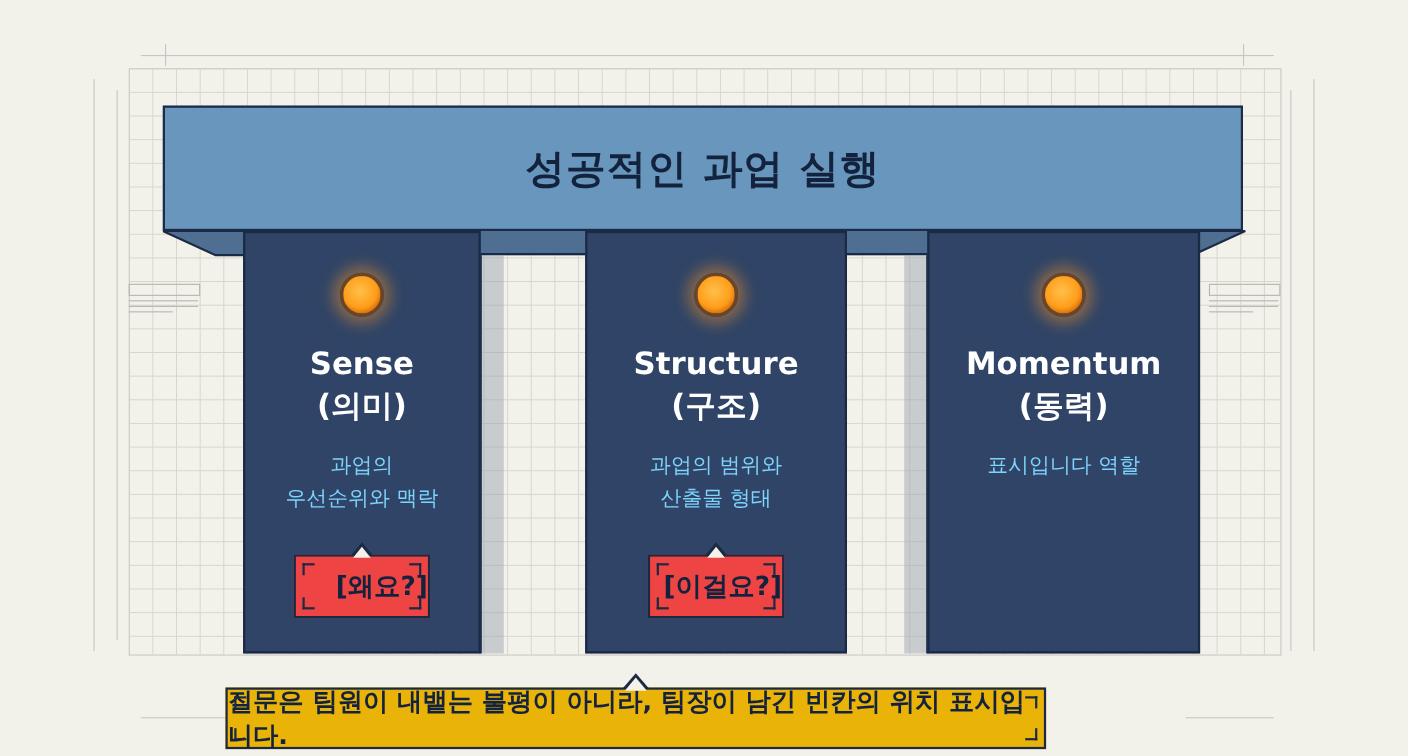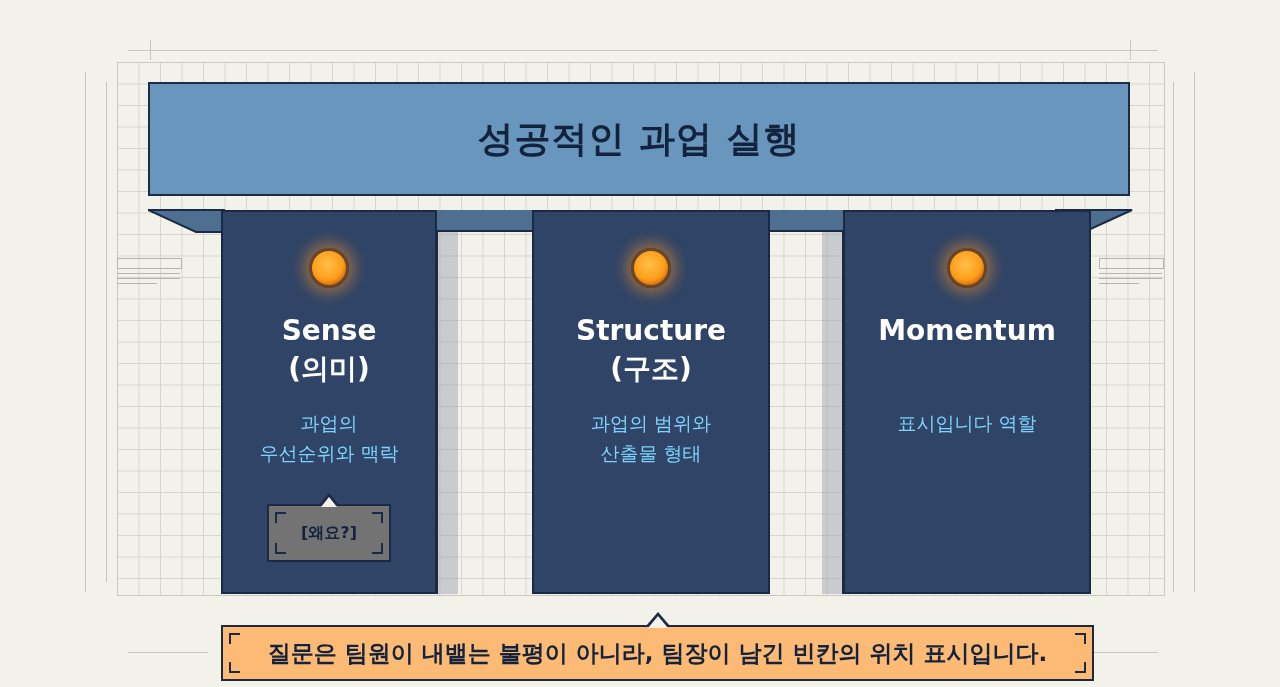--- a/index.html
+++ b/index.html
@@ -13,67 +13,67 @@
     left:117px; top:62px; width:1046px; height:532px;
     border:1px solid #c9c9c2;
     background-image:
       linear-gradient(to right, #d6d6cf 1px, transparent 1px),
       linear-gradient(to bottom, #d6d6cf 1px, transparent 1px);
     background-size:21.5px 21.5px;
     background-position:-1px -1px;
   }
   .dimline { background:#c7c7c0; }
   .beam {
-    left:148px; top:82px; width:982px; height:114px;
+    left:148px; top:96px; width:982px; height:114px;
     background:#6996bd; border:2px solid #1c2c47; box-sizing:border-box;
     display:flex; align-items:center; justify-content:center;
   }
   .beam-title { font-size:36px; font-weight:bold; color:#14233d; letter-spacing:1px; }
   .pillar {
     top:210px; height:384px; background:#2f4466; border:2px solid #1b2a44;
     box-sizing:border-box; text-align:center; color:#ffffff;
   }
   .light {
     position:absolute; left:50%; top:36px; width:40px; height:40px; margin-left:-20px;
     border-radius:50%;
     background:radial-gradient(circle at 45% 40%, #ffc04a 0%, #ff9d1a 55%, #d86f0a 75%, #6b3c1c 100%);
     box-shadow:0 0 14px 6px rgba(255,150,40,0.45);
     border:3px solid #6a4526;
     box-sizing:border-box;
   }
   .p-title { position:absolute; left:0; right:0; top:100px; font-size:28px; font-weight:bold; line-height:38px; }
   .p-sub { position:absolute; left:0; right:0; top:196px; font-size:19px; line-height:30px; color:#7dd3fc; }
   .bubble {
     position:absolute; left:50%; top:292px; width:124px; height:58px; margin-left:-62px;
-    background:#737373; border:2px solid #1b2a44; box-sizing:border-box;
-    display:flex; align-items:center; justify-content:center;
-    font-size:16px; font-weight:bold; color:#14233d;
+    background:#ef4444; border:2px solid #1b2a44; box-sizing:border-box;
+    display:flex; align-items:center; justify-content:flex-end;
+    font-size:24px; font-weight:bold; color:#14233d;
   }
   .bubble::before {
     content:""; position:absolute; left:50%; top:-13px; margin-left:-10px;
     border-left:10px solid transparent; border-right:10px solid transparent;
     border-bottom:12px solid #1b2a44;
   }
   .bubble::after {
     content:""; position:absolute; left:50%; top:-9px; margin-left:-8px;
     border-left:8px solid transparent; border-right:8px solid transparent;
     border-bottom:10px solid #f3f1e8;
   }
   .corner { position:absolute; width:9px; height:9px; border-color:#1b2a44; border-style:solid; border-width:0; }
   .c-tl { left:6px; top:6px; border-left-width:2px; border-top-width:2px; }
   .c-tr { right:6px; top:6px; border-right-width:2px; border-top-width:2px; }
   .c-bl { left:6px; bottom:6px; border-left-width:2px; border-bottom-width:2px; }
   .c-br { right:6px; bottom:6px; border-right-width:2px; border-bottom-width:2px; }
   .gap-shade { top:232px; width:20px; height:362px; background:rgba(150,160,175,0.45); border-left:2px solid #1b2a44; }
   .ledge { top:210px; height:22px; background:#4e6f91; border-bottom:2px solid #1b2a44; box-sizing:border-box; }
   .footer {
-    left:205px; top:625px; width:873px; height:56px;
-    background:#fdba74; border:2px solid #1b2a44; box-sizing:border-box;
+    left:205px; top:625px; width:746px; height:56px;
+    background:#eab308; border:2px solid #1b2a44; box-sizing:border-box;
     display:flex; align-items:center; justify-content:center;
-    font-size:23px; font-weight:bold; color:#14233d;margin-left:16px;
+    font-size:23px; font-weight:bold; color:#14233d;
   }
   .footer::before {
     content:""; position:absolute; left:50%; top:-15px; margin-left:-12px;
     border-left:12px solid transparent; border-right:12px solid transparent;
     border-bottom:14px solid #1b2a44;
   }
   .footer::after {
     content:""; position:absolute; left:50%; top:-11px; margin-left:-10px;
     border-left:10px solid transparent; border-right:10px solid transparent;
     border-bottom:12px solid #f3f1e8;
@@ -142,26 +142,34 @@
 <div class="abs pillar" style="left:532px;width:238px;">
   <div class="light"></div>
   <div class="p-title">
     <div>Structure</div>
     <div>(구조)</div>
   </div>
   <div class="p-sub">
     <div>과업의 범위와</div>
     <div>산출물 형태</div>
   </div>
+  <div class="bubble">
+    <span class="corner c-tl"></span>
+      <span class="corner c-tr"></span>
+      <span class="corner c-bl"></span>
+      <span class="corner c-br"></span>
+    <span>[이걸요?]</span>
+  </div>
 </div>
 
 <div class="abs pillar" style="left:843px;width:248px;">
   <div class="light"></div>
   <div class="p-title">
     <div>Momentum</div>
+    <div>(동력)</div>
   </div>
   <div class="p-sub">
     <div>표시입니다 역할</div>
   </div>
 </div>
 
 <div class="abs footer">
   <span class="corner c-tl"></span>
     <span class="corner c-tr"></span>
     <span class="corner c-bl"></span>

